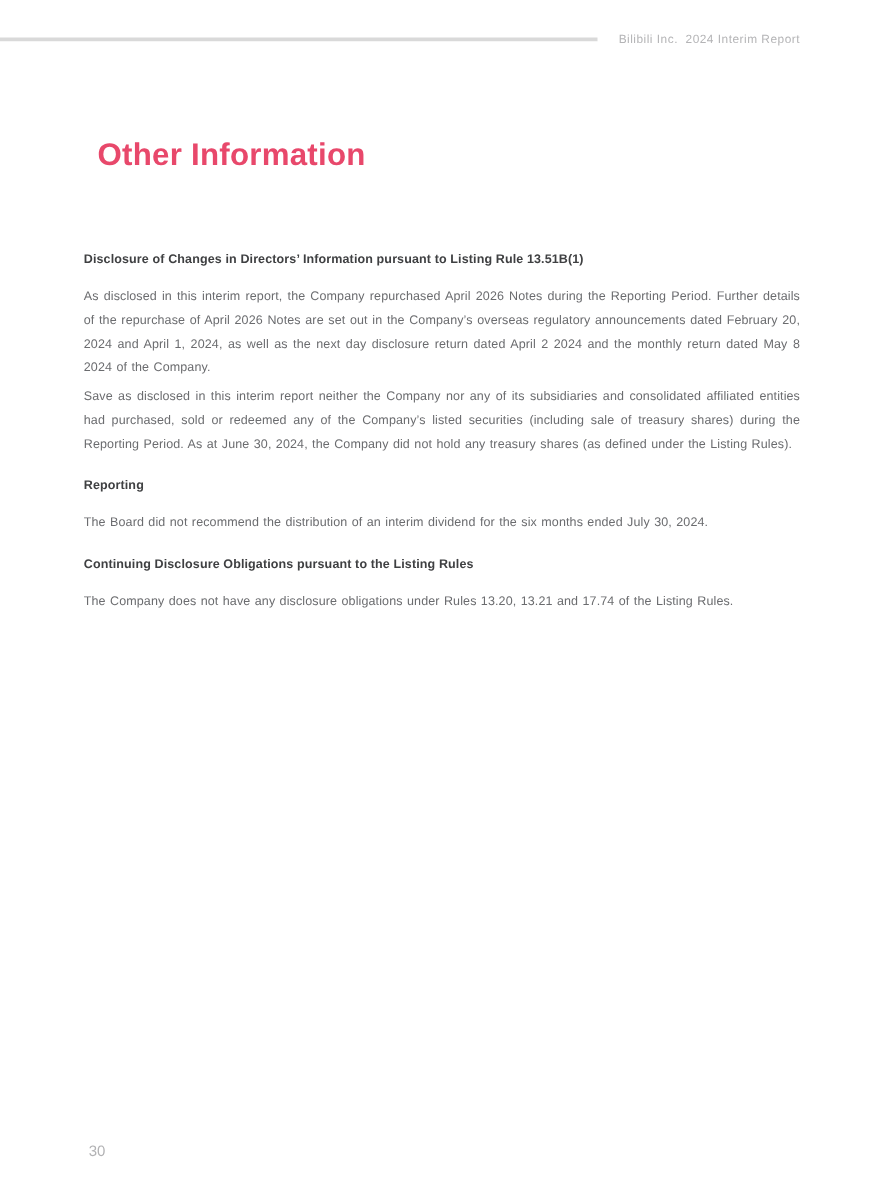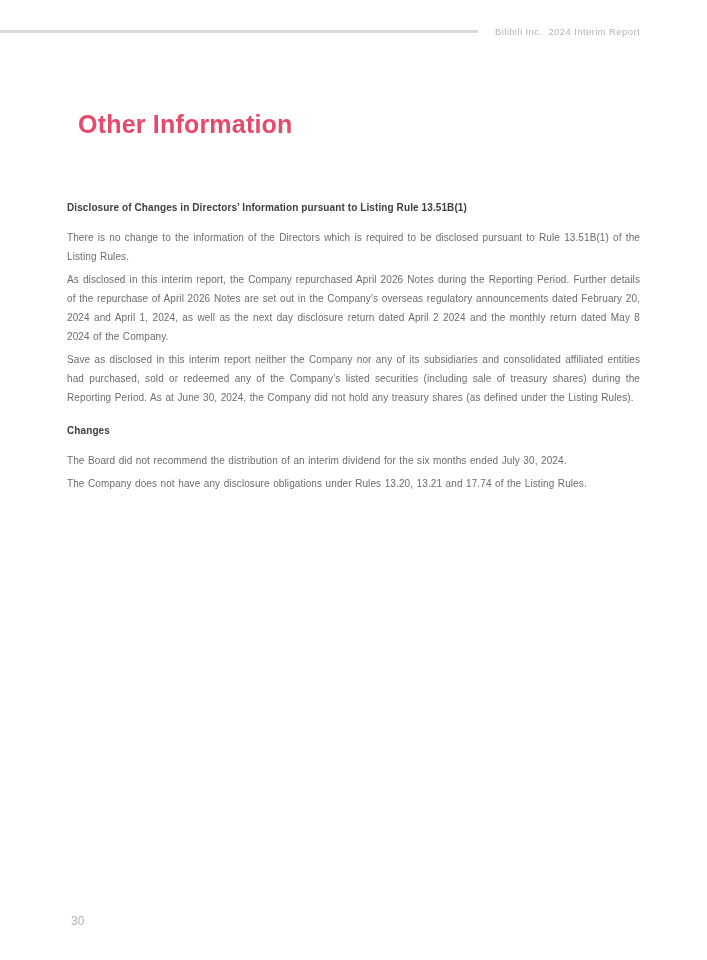--- a/index.html
+++ b/index.html
@@ -81,27 +81,27 @@
 <div class="page">
 
   <div class="header-rule"></div>
   <div class="header-text">Bilibili Inc.  2024 Interim Report</div>
 
   <div class="content">
     <h1 class="page-title">Other Information</h1>
 
     <div class="doc">
       <h2 class="first-heading">Disclosure of Changes in Directors’ Information pursuant to Listing Rule 13.51B(1)</h2>
-      <p>There is no change to the information of the Directors which is required to be disclosed pursuant to Rule 13.51B(1) of the Listing Rules.</p>
 
       <p>As disclosed in this interim report, the Company repurchased April 2026 Notes during the Reporting Period. Further details of the repurchase of April 2026 Notes are set out in the Company’s overseas regulatory announcements dated February 20, 2024 and April 1, 2024, as well as the next day disclosure return dated April 2 2024 and the monthly return dated May 8 2024 of the Company.</p>
       <p>Save as disclosed in this interim report neither the Company nor any of its subsidiaries and consolidated affiliated entities had purchased, sold or redeemed any of the Company’s listed securities (including sale of treasury shares) during the Reporting Period. As at June 30, 2024, the Company did not hold any treasury shares (as defined under the Listing Rules).</p>
 
-      <h2>Changes</h2>
+      <h2>Reporting</h2>
       <p>The Board did not recommend the distribution of an interim dividend for the six months ended July 30, 2024.</p>
 
+      <h2>Continuing Disclosure Obligations pursuant to the Listing Rules</h2>
       <p>The Company does not have any disclosure obligations under Rules 13.20, 13.21 and 17.74 of the Listing Rules.</p>
     </div>
   </div>
 
   <div class="page-number">30</div>
 
 </div>
 
 </body></html>

